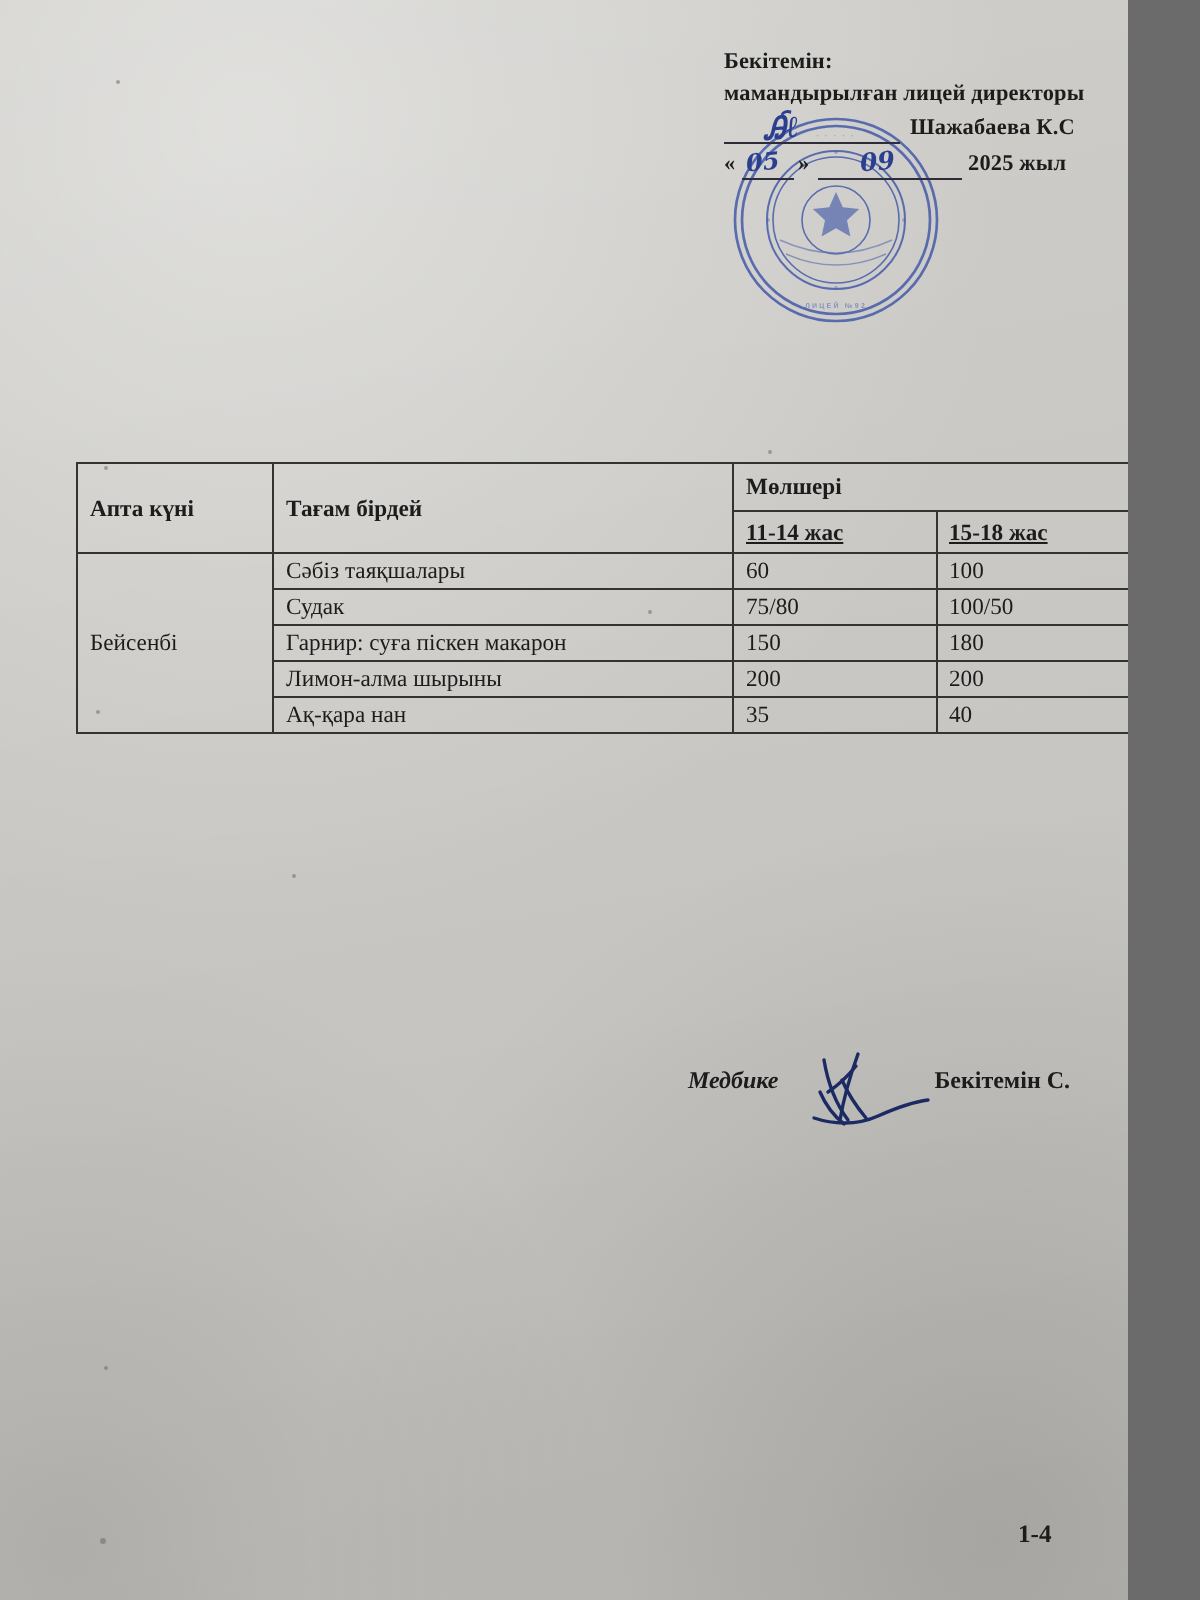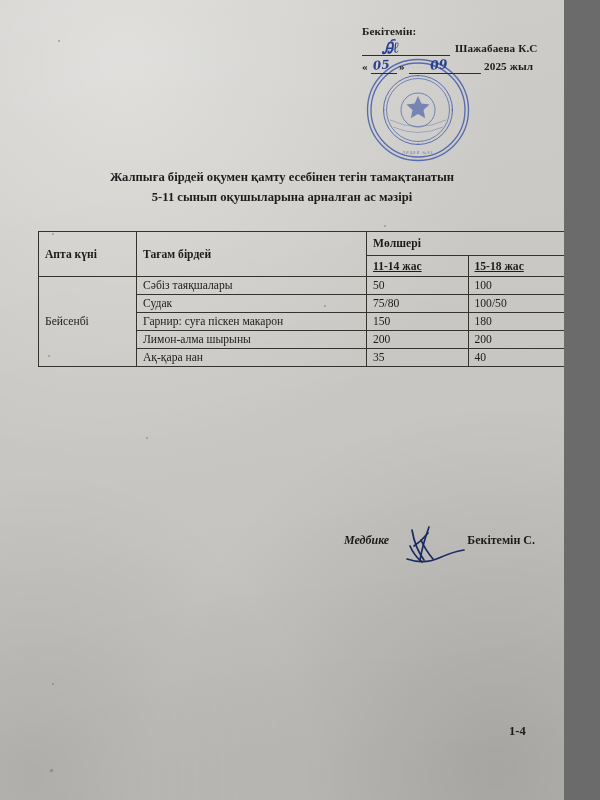--- a/index.html
+++ b/index.html
@@ -168,21 +168,21 @@
     width: 78px;
     height: 52px;
     z-index: 6;
     pointer-events: none;
   }
 
   
   #page-marker {
     position: absolute;
     left: 509px;
-    top: 724px;
+    top: 760px;
     font-size: 12.6px;
     font-weight: bold;
     z-index: 5;
   }
 </style>
 </head>
 <body>
 
 <div id="page">
 
@@ -193,20 +193,21 @@
   <span class="speck" style="left:52px;top:233px;width:2px;height:2px;"></span>
   <span class="speck" style="left:48px;top:355px;width:2px;height:2px;"></span>
   <span class="speck" style="left:146px;top:437px;width:2px;height:2px;"></span>
   <span class="speck" style="left:52px;top:683px;width:2px;height:2px;"></span>
   <span class="speck" style="left:50px;top:769px;width:3px;height:3px;"></span>
   <span class="speck" style="left:384px;top:225px;width:2px;height:2px;"></span>
   <span class="speck" style="left:324px;top:305px;width:2px;height:2px;"></span>
 
   <div id="approval">
     <div class="ln">Бекітемін:</div>
+    <div class="ln wrapok">мамандырылған лицей директоры</div>
 
     <div class="sig-row">
       <span class="rule" style="left:0;width:88px;"></span>
       <span class="hand" style="left:20px;top:-3px;font-size:15px;">Ꭿ︢ℓ</span>
       <span class="name">Шажабаева К.С</span>
     </div>
 
     <div class="date-row">
       <span class="q" style="left:0;">«</span>
       <span class="rule" style="left:9px;width:26px;"></span>
@@ -238,41 +239,37 @@
       <text x="52" y="11" text-anchor="middle" letter-spacing="1.1">·  ·  ·  ·  ·</text>
     </g>
     <g fill="#3f56a8" opacity=".45">
       <circle cx="52" cy="18" r="1"></circle>
         <circle cx="52" cy="86" r="1"></circle>
       <circle cx="18" cy="52" r="1"></circle>
         <circle cx="86" cy="52" r="1"></circle>
     </g>
   </svg>
 
-  <div id="doc-title">
-    <div>Жалпыға бірдей оқумен қамту есебінен тегін тамақтанатын</div>
-    <div>5-11 сынып оқушыларына арналған ас мәзірі</div>
-  </div>
 
   <table id="menu-table">
     <tbody>
       <tr class="r-head1">
         <th class="th-day" rowspan="2">Апта күні</th>
         <th class="th-dish" rowspan="2">Тағам бірдей</th>
         <th class="th-amt" colspan="2">Мөлшері</th>
       </tr>
       <tr class="r-head2">
         <th class="th-age">11-14 жас</th>
         <th class="th-age">15-18 жас</th>
       </tr>
 
       <tr class="body-row">
         <td class="cell-day" rowspan="5">Бейсенбі</td>
         <td>Сәбіз таяқшалары</td>
-        <td>50</td>
+        <td>60</td>
         <td>100</td>
       </tr>
       <tr class="body-row">
         <td>Судак</td>
         <td>75/80</td>
         <td>100/50</td>
       </tr>
       <tr class="body-row">
         <td>Гарнир: суға піскен макарон</td>
         <td>150</td>

